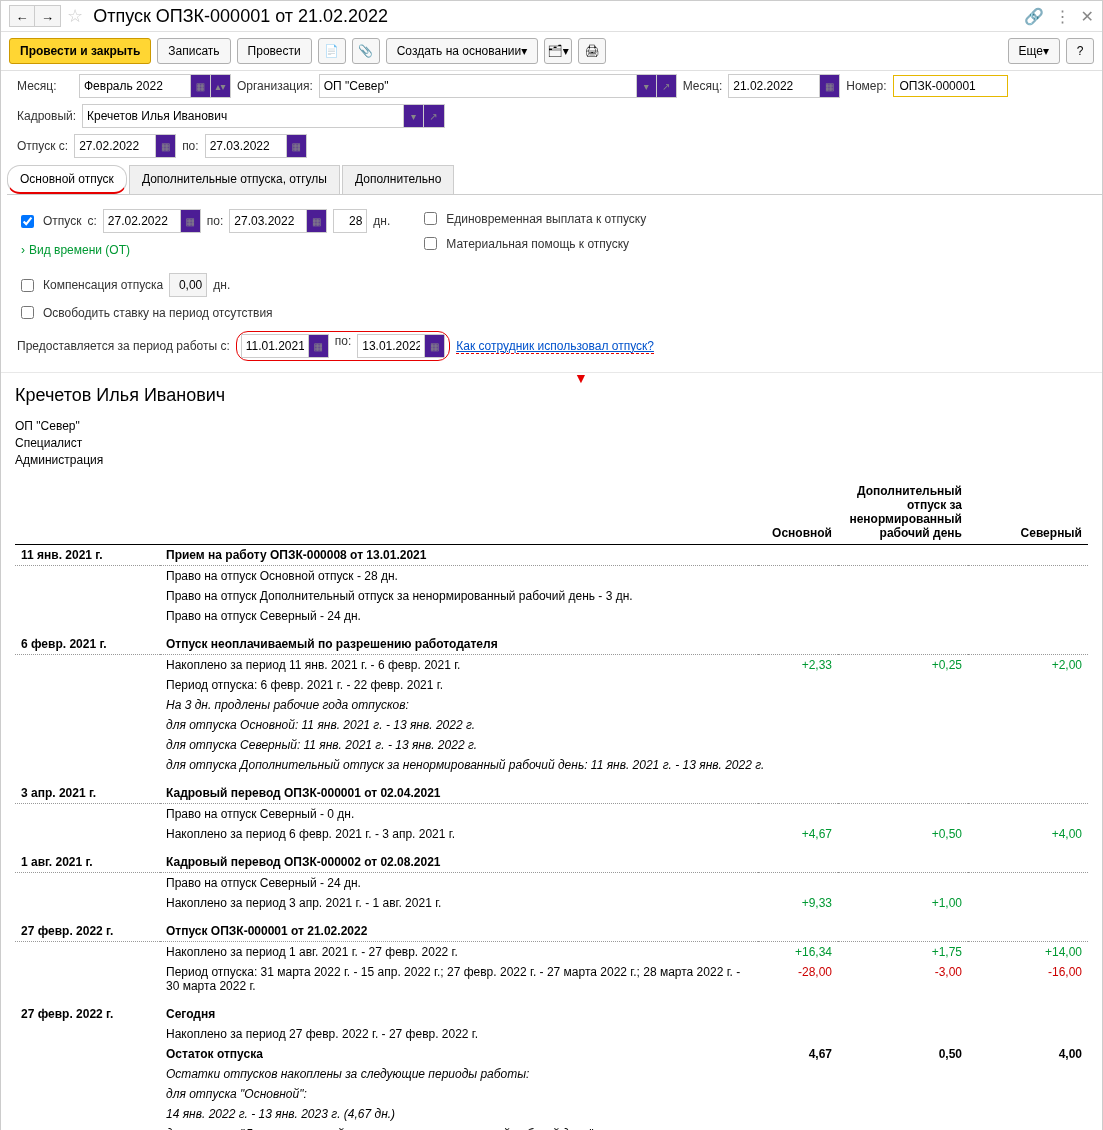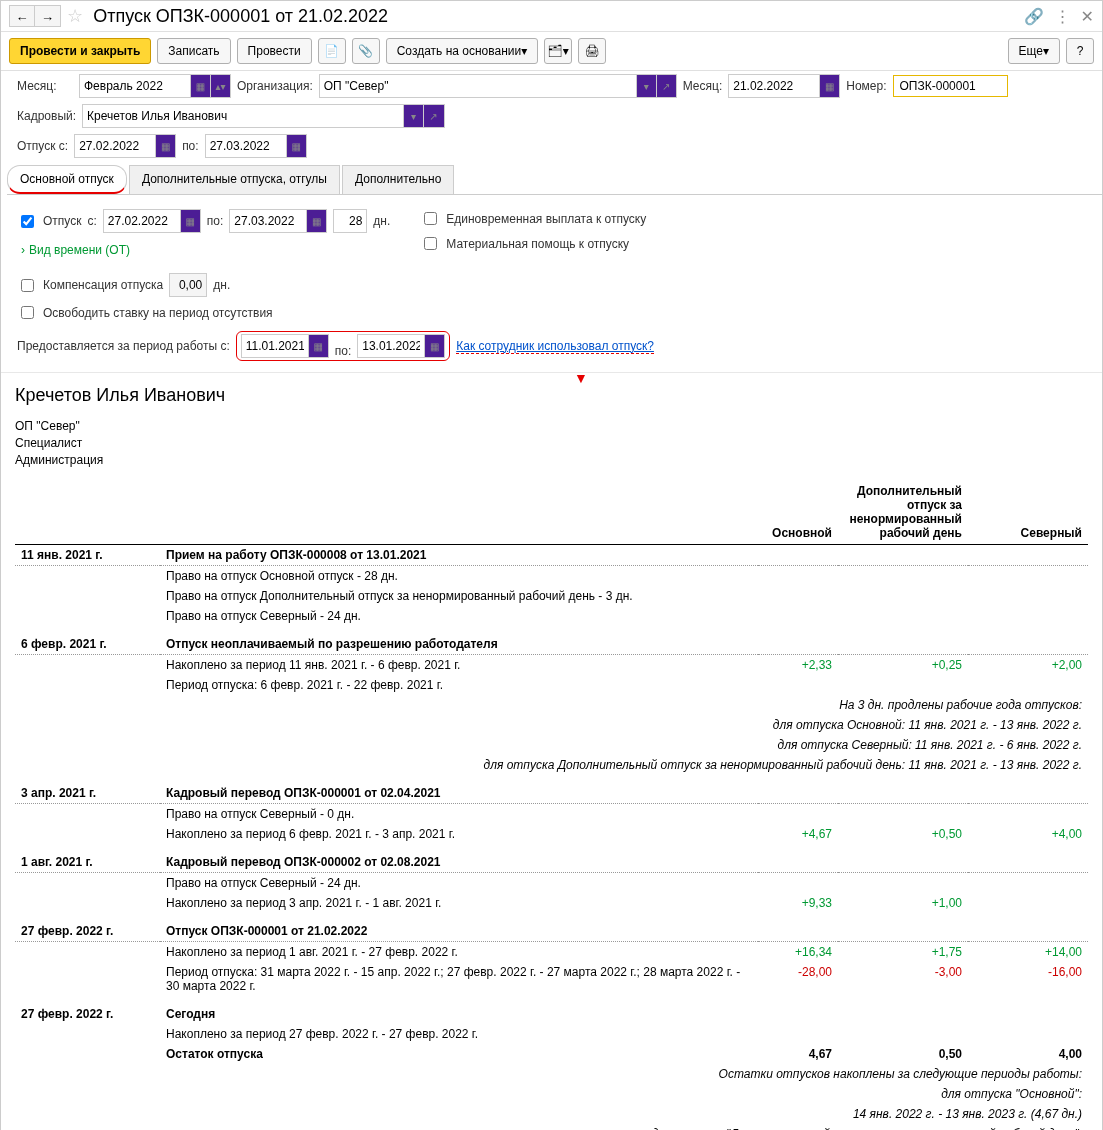--- a/index.html
+++ b/index.html
@@ -156,23 +156,23 @@
     gap: 4px;
   }
   .checkbox-line {
     display: flex;
     align-items: center;
     gap: 6px;
     margin: 6px 0;
   }
   .date-redbox {
     display: inline-flex;
-    align-items: flex-end;
+    align-items: flex-start;
     border: 1.5px solid #e60000;
-    border-radius: 6px;
+    border-radius: 12px;
     padding: 2px 4px;
     gap: 6px;
   }
   .hyperlink {
     color: #0052cc;
     text-decoration: underline;
     border-bottom: 1px dashed #e60000;
     cursor: pointer;
   }
   .red-arrow {
@@ -225,21 +225,21 @@
   }
   .title-cell-nb{
     font-weight: bold;
   }
   .num {
     text-align: right;
     white-space: nowrap;
   }
   .pos { color: #009933; text-align: right; }
   .neg { color: #cc0000; }
-  .italic { font-style: italic; text-align: right; }
+  .italic { font-style: italic; }
   .indent1 { padding-left: 14px; }
   .indent2 { padding-left: 28px; }
 </style>
 </head>
 <body>
 
 <div class="window">
 
   <div class="title-bar">
     <span class="nav-btn">←</span>
@@ -446,21 +446,21 @@
           <tr>
             <td></td>
             <td colspan="4" class="italic ">На 3 дн. продлены рабочие года отпусков:</td>
           </tr>
           <tr>
             <td></td>
             <td colspan="4" class="italic indent1">для отпуска Основной: 11 янв. 2021 г. - 13 янв. 2022 г.</td>
           </tr>
           <tr>
             <td></td>
-            <td colspan="4" class="italic indent1">для отпуска Северный: 11 янв. 2021 г. - 6 янв. 2022 г.</td>
+            <td colspan="4" class="italic indent1">для отпуска Северный: 11 янв. 2021 г. - 13 янв. 2022 г.</td>
           </tr>
           <tr>
             <td></td>
             <td colspan="4" class="italic indent1">для отпуска Дополнительный отпуск за ненормированный рабочий день: 11 янв. 2021 г. - 13 янв. 2022 г.</td>
           </tr>
           <tr>
             <td colspan="5" style="height:8px"></td>
           </tr>
           <tr>
             <td class="date-cell">3 апр. 2021 г.</td>

